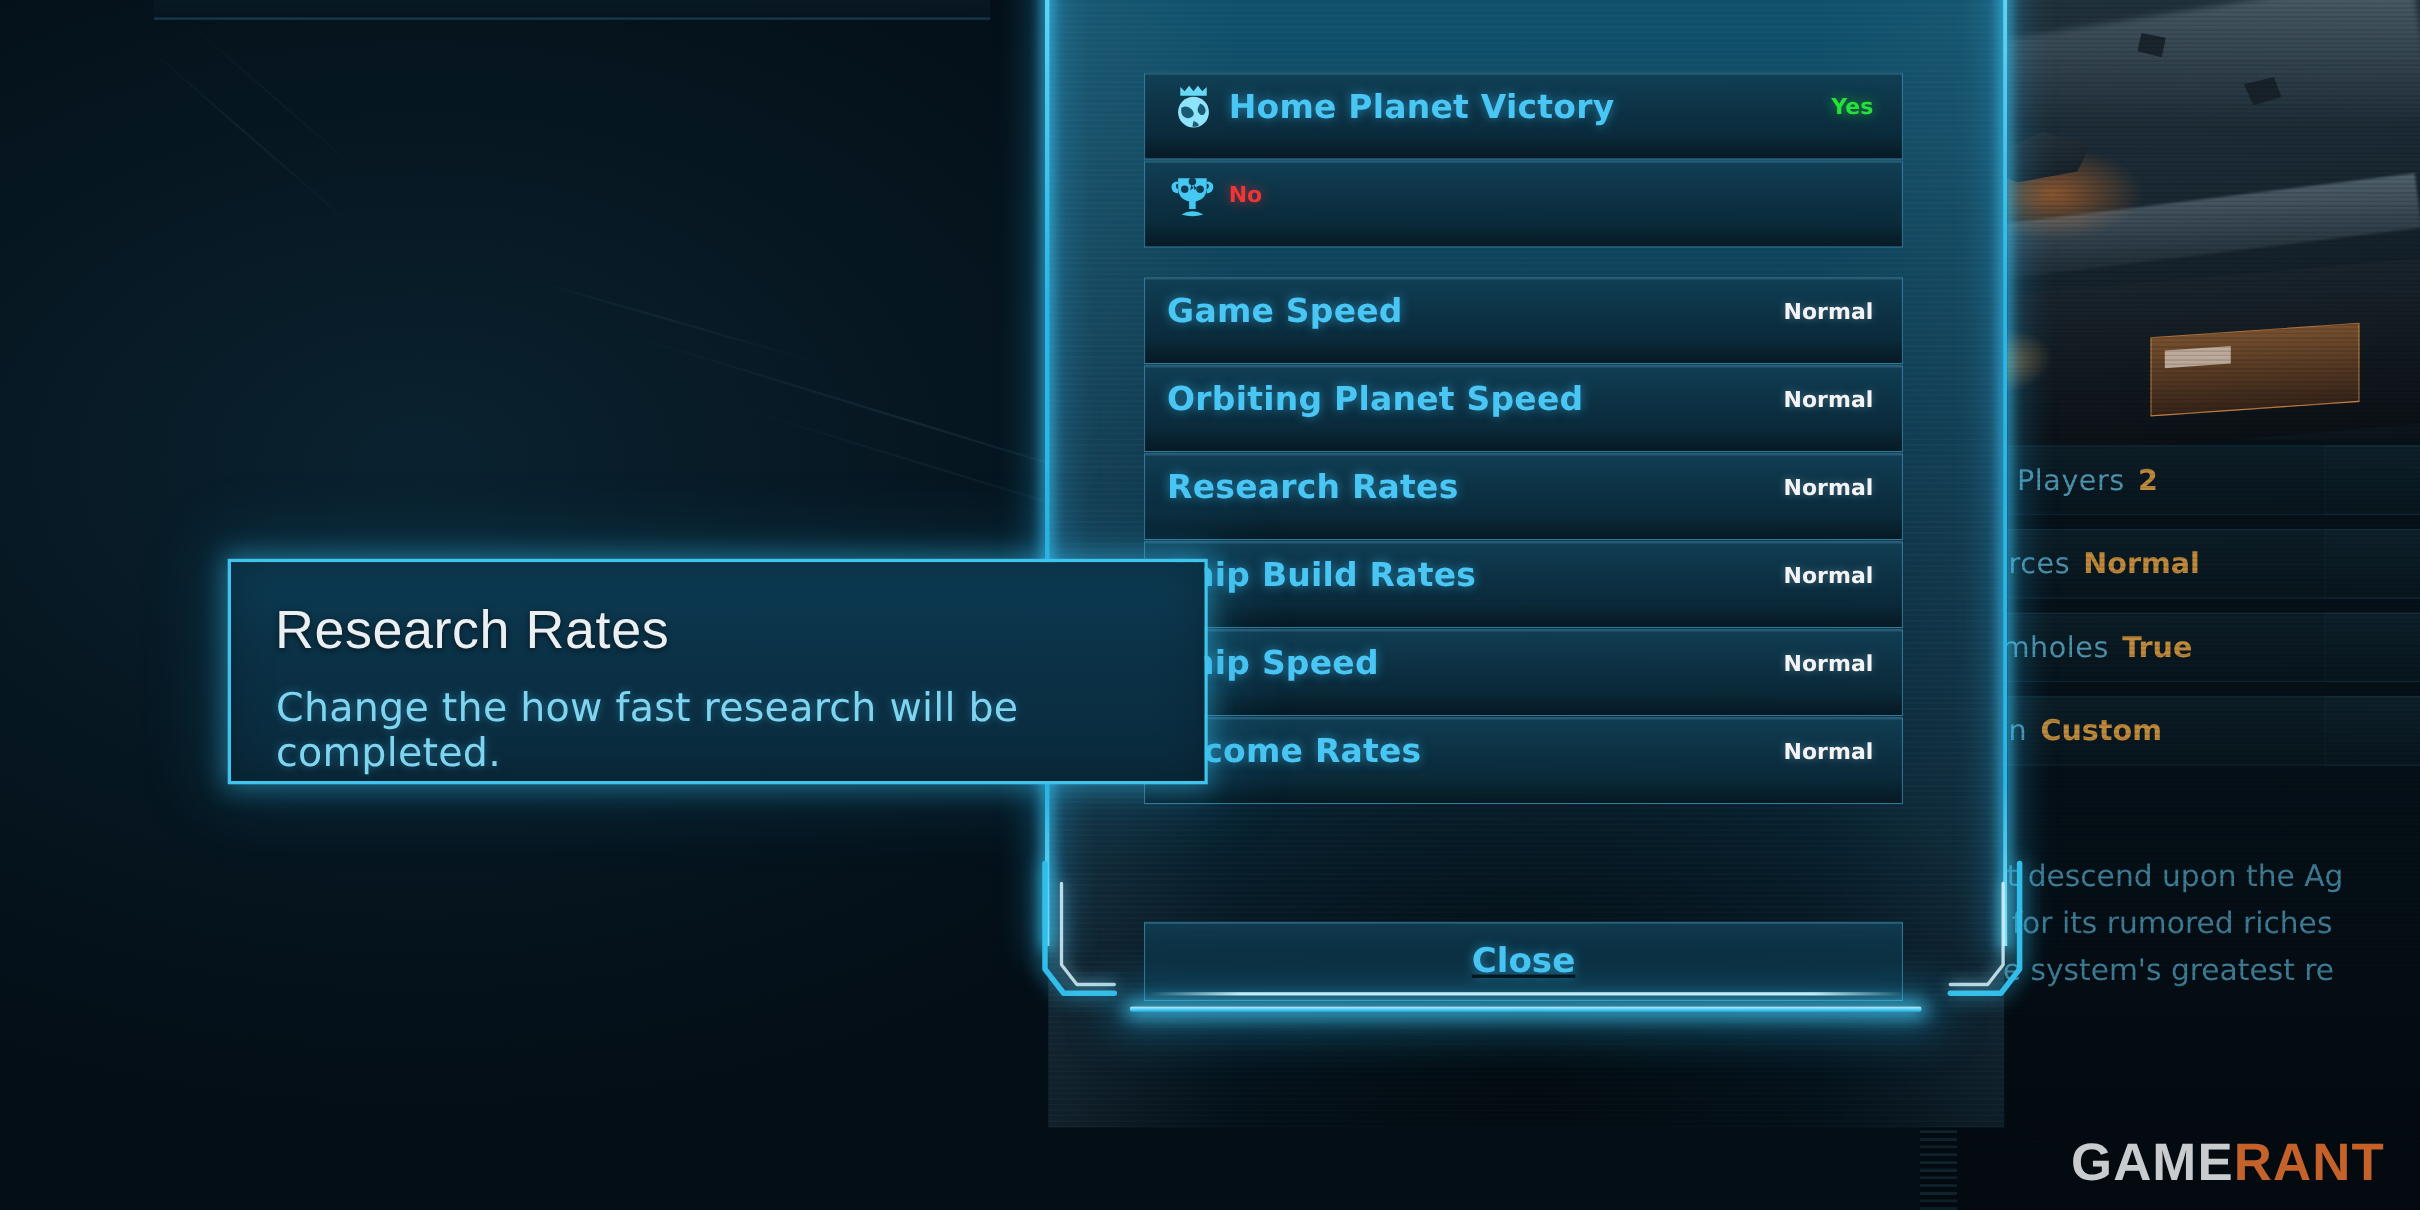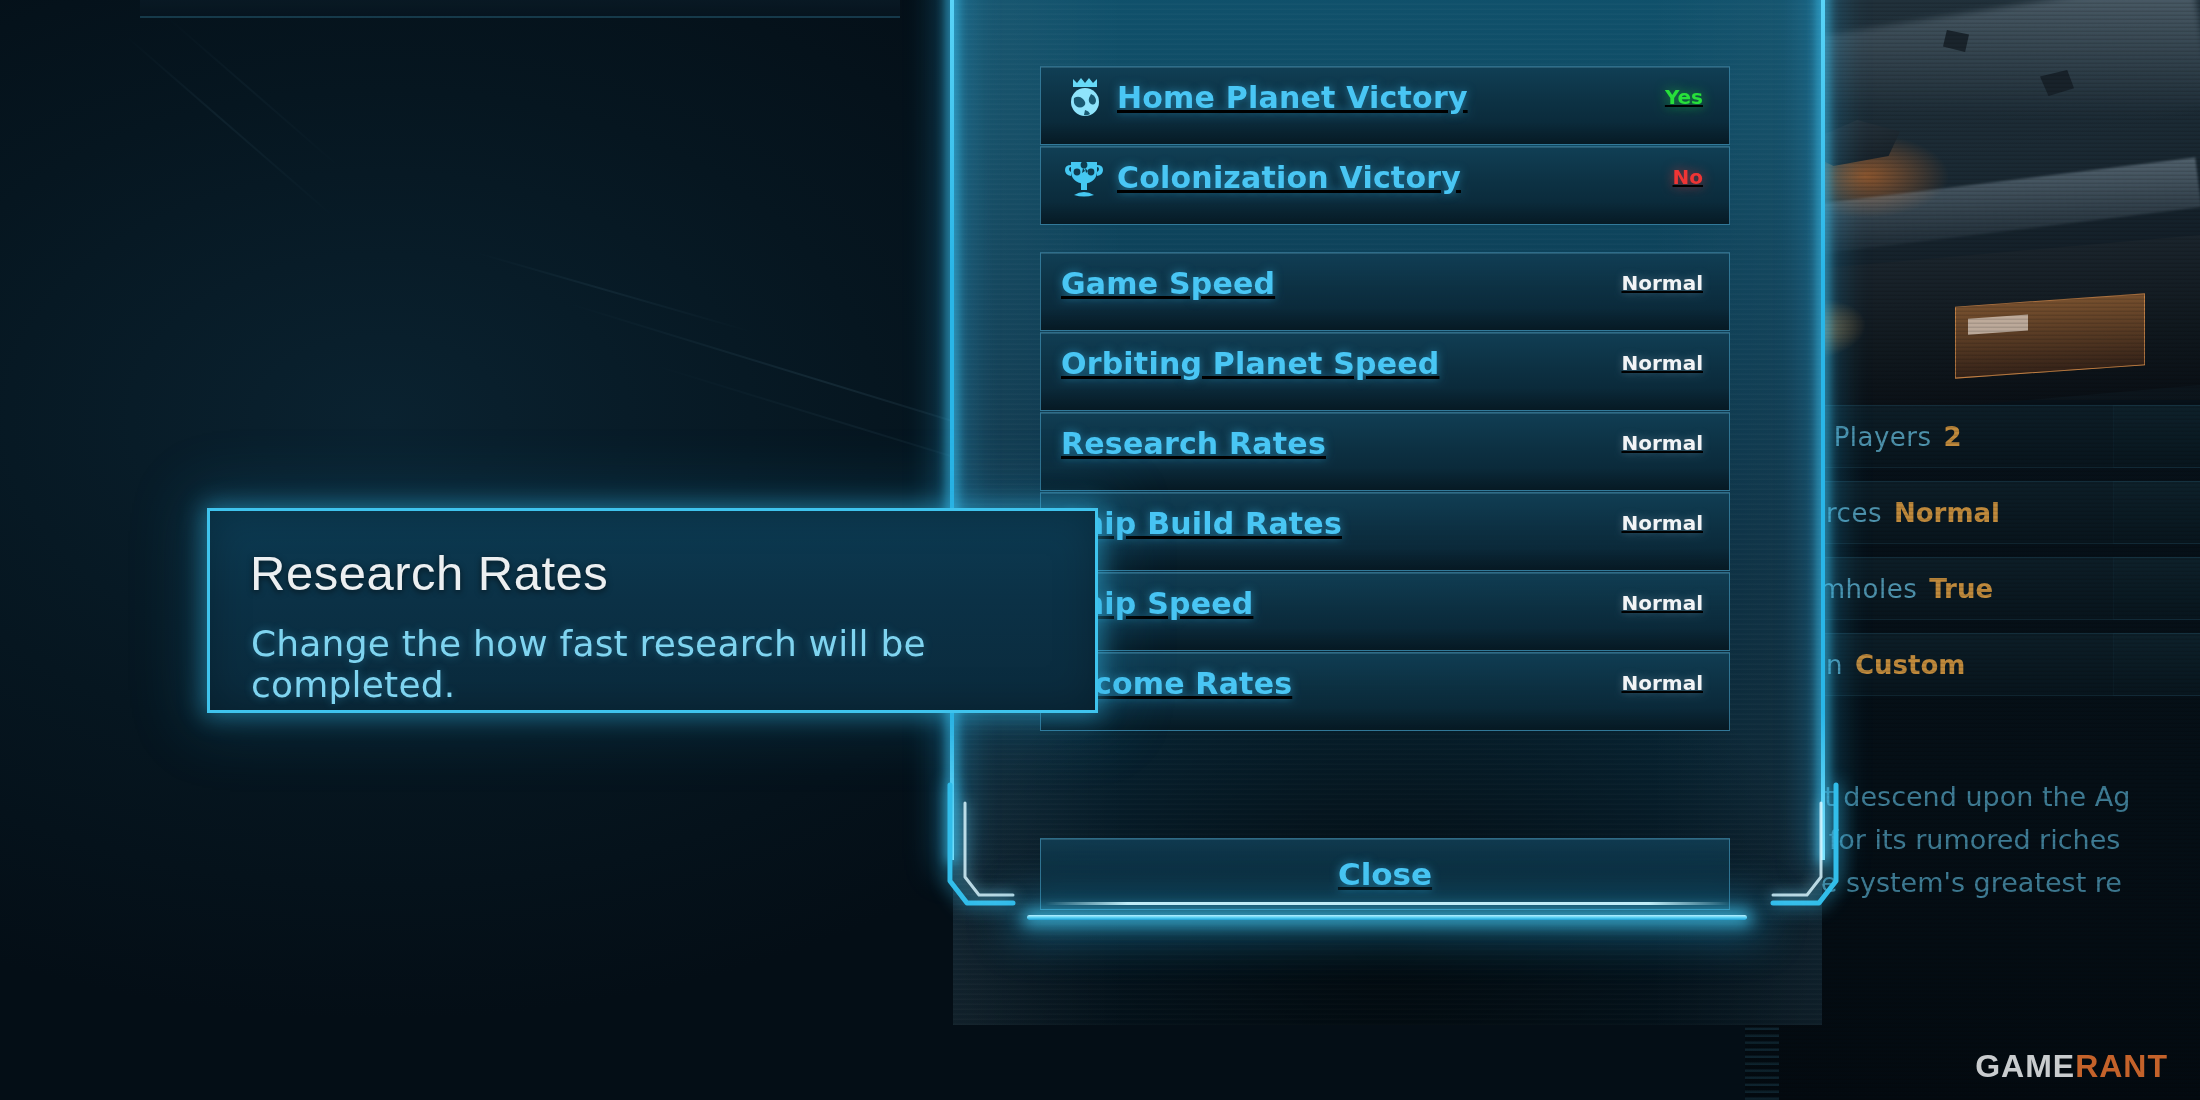--- a/index.html
+++ b/index.html
@@ -141,21 +141,21 @@
   .bgp-edgebars {
     position:absolute; left:0; top:0; width:34px; height:1100px;
     background:repeating-linear-gradient(0deg, rgba(70,160,195,0.30) 0px, rgba(70,160,195,0.30) 2px, rgba(0,0,0,0) 3px, rgba(0,0,0,0) 7px);
     opacity:.55;
   }
 
   
   .watermark {
     position:absolute; right:32px; bottom:18px;
     font-family:"Liberation Sans", sans-serif;
-    font-size:32px; font-weight:bold; letter-spacing:1px;
+    font-size:48px; font-weight:bold; letter-spacing:1px;
     line-height:1;
     margin-left:36px;
   }
   .watermark .g { color:#c9ccce; }
   .watermark .r { color:#c4622a; }
 
   
   #modal {
     position:absolute; left:935px; top:-60px; width:905px; height:1130px;
   }
@@ -224,21 +224,20 @@
     height:79px;
     margin-bottom:1px;
     background:linear-gradient(180deg,
       rgba(16,62,84,0.95) 0%,
       rgba(12,48,66,0.95) 45%,
       rgba(8,34,48,0.95) 100%);
     border:1px solid rgba(78,170,210,0.55);
     display:flex; align-items:center;
     padding:0 26px 17px 20px;
     box-shadow:inset 0 1px 0 rgba(150,225,255,0.18);
-    text-decoration:underline;
   }
   .row::after {
     content:""; position:absolute; left:0; right:0; bottom:0; height:22px;
     background:linear-gradient(180deg, rgba(0,0,0,0) , rgba(0,0,0,0.28));
     pointer-events:none;
   }
 
   .row .icon { width:46px; height:46px; flex:0 0 46px; margin-right:10px; }
   .row .icon svg { display:block; }
 
@@ -398,21 +397,20 @@
               <path d="M36 11 q6 0 6 5 q0 5 -6 6 v-4 q2 -1 2 -3 q0 -2 -2 -2 Z" fill="#45c8f2"></path>
               <rect x="20" y="29" width="6" height="7" fill="#45c8f2"></rect>
               <path d="M13 41 q10 -6 20 0 q-10 3 -20 0 Z" fill="#45c8f2"></path>
               <circle cx="23" cy="11" r="3.4" fill="#0e3c50"></circle>
               <circle cx="16" cy="18" r="3.4" fill="#0e3c50"></circle>
               <circle cx="30" cy="18" r="3.4" fill="#0e3c50"></circle>
               <path d="M22 14 l2 3 l-3 2 Z" fill="#0e3c50"></path>
               <path d="M24 14 l3 3 l-2 2 Z" fill="#0e3c50"></path>
             </svg>
           </span>
-          <span class="label">Colonization Victory</span>
           <span class="value no">No</span>
         </div>
 
       </div>
 
       <div class="group group-speed">
 
         <div class="row">
           <span class="label">Game Speed</span>
           <span class="value normal">Normal</span>

